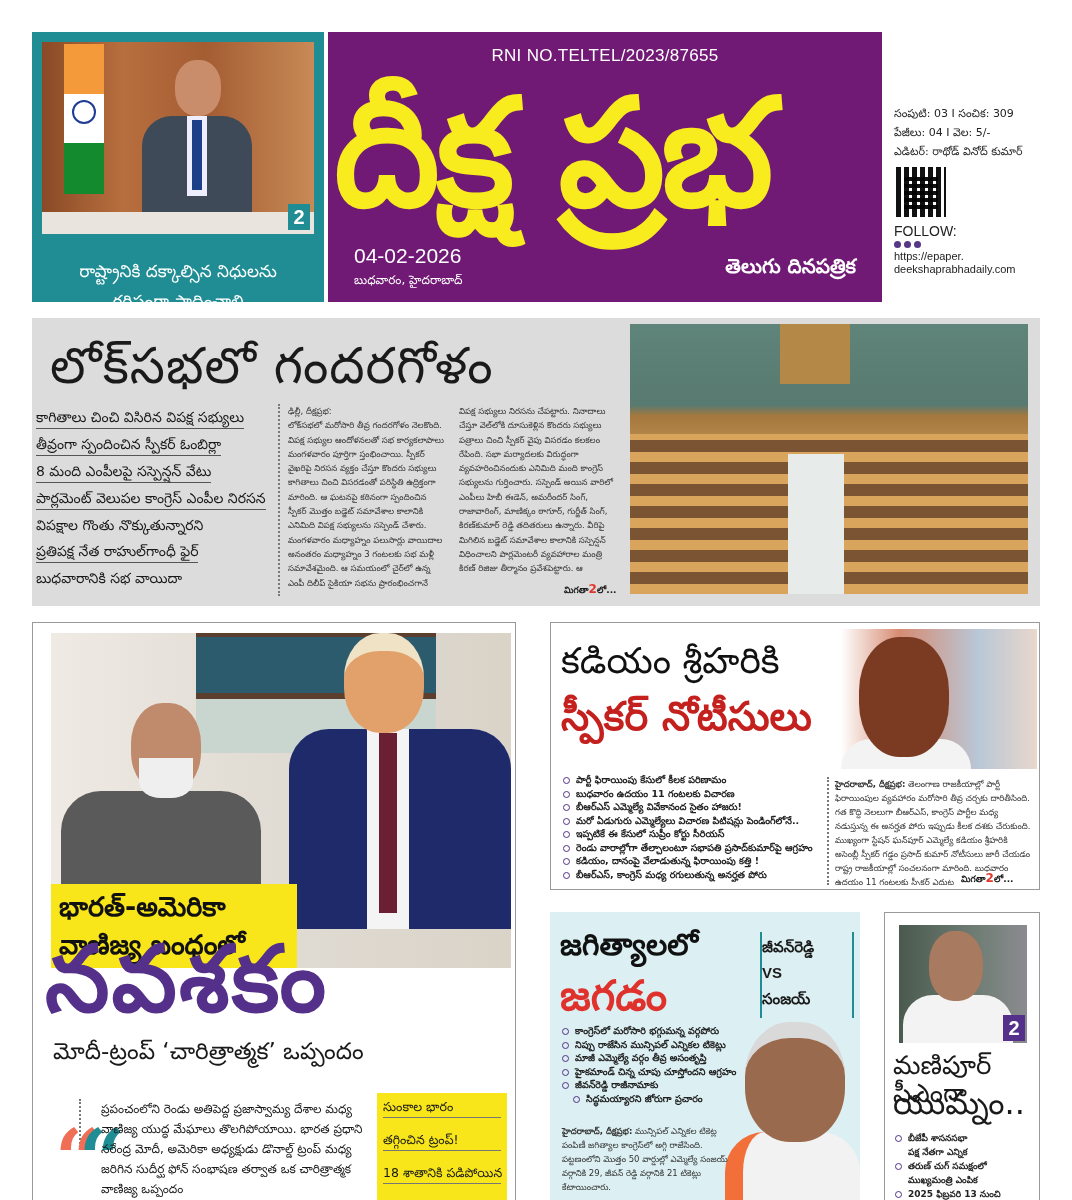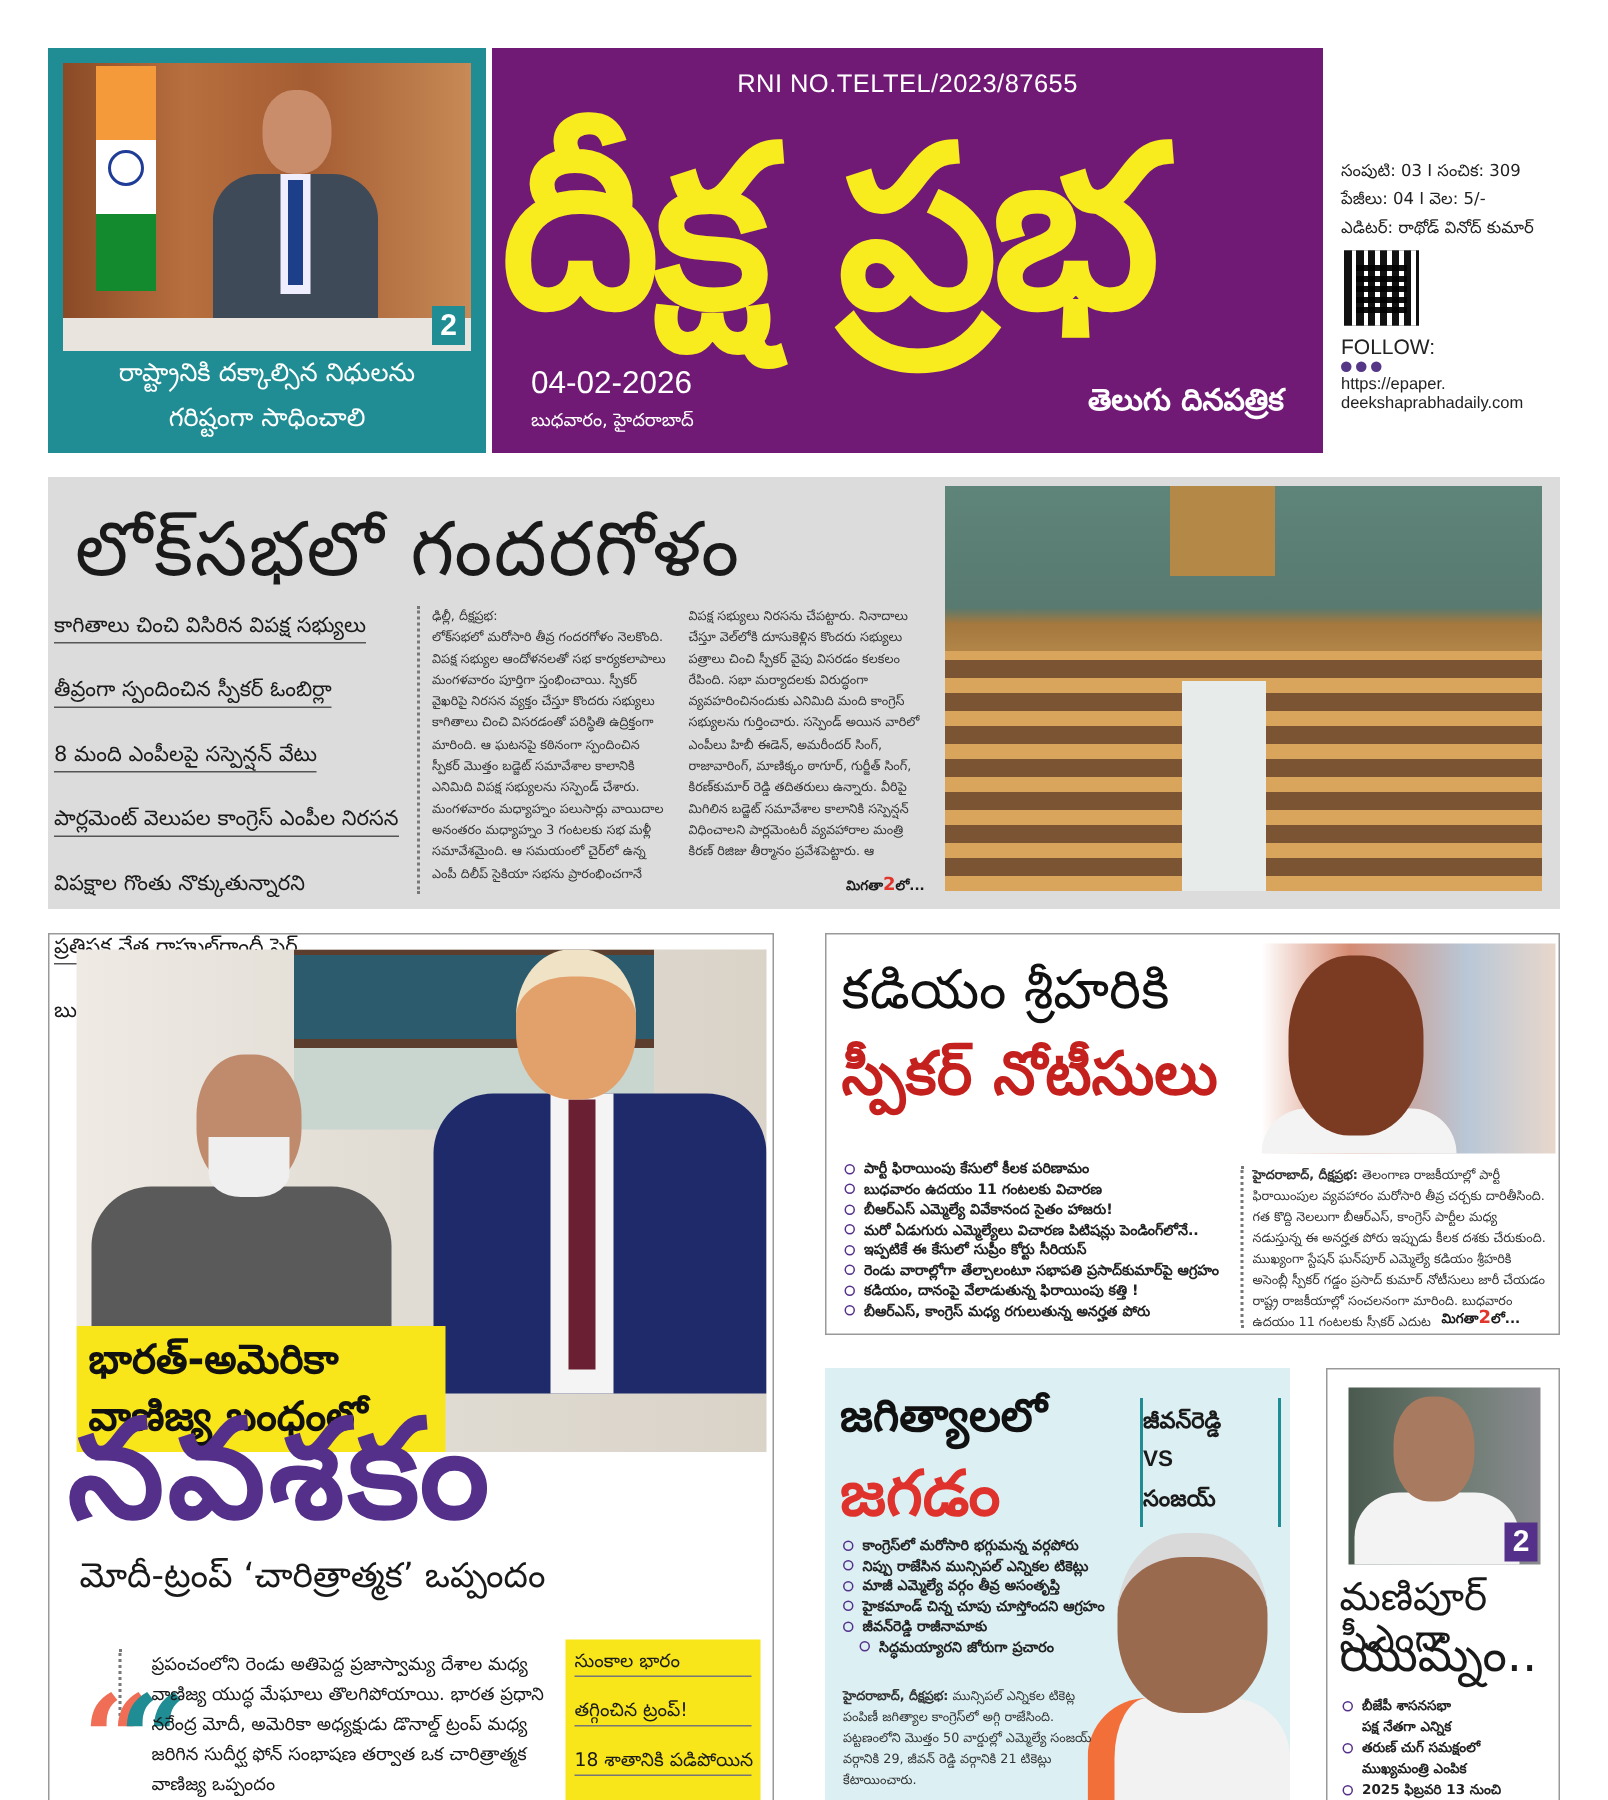--- a/index.html
+++ b/index.html
@@ -10,40 +10,40 @@
   .teal-photo{width:100%;height:192px;background:linear-gradient(90deg,#8a4a26 0%,#b86f3f 30%,#a45c32 60%,#c88a56 100%);position:relative;overflow:hidden}
   .flag{position:absolute;left:22px;top:2px;width:40px;height:150px;background:linear-gradient(#f59a3a 0 33%,#fff 33% 66%,#138a2e 66%)}
   .flag .chakra{position:absolute;left:8px;top:56px;width:24px;height:24px;border:2px solid #1f3c96;border-radius:50%}
   .man{position:absolute;left:100px;top:18px;width:110px;height:174px}
   .man .head{position:absolute;left:33px;top:0;width:46px;height:56px;background:#c98d6b;border-radius:45%}
   .man .suit{position:absolute;left:0;top:56px;width:110px;height:118px;background:#3f4a58;border-radius:30px 30px 0 0}
   .man .shirt{position:absolute;left:45px;top:56px;width:20px;height:80px;background:#eef}
   .man .tie{position:absolute;left:50px;top:60px;width:10px;height:70px;background:#1d3f8a}
   .desk{position:absolute;left:0;bottom:0;width:100%;height:22px;background:#e9e4dd}
   .num-badge{position:absolute;right:4px;bottom:4px;width:22px;height:26px;background:#1f8d93;color:#fff;font-weight:bold;font-size:20px;text-align:center;line-height:26px;font-family:"Liberation Sans",sans-serif}
-  .teal-caption{color:#fff;font-size:17px;text-align:center;line-height:30px;margin-top:0}
+  .teal-caption{color:#fff;font-size:17px;text-align:center;line-height:30px;margin-top:22px}
   .purple-box{left:328px;top:32px;width:554px;height:270px;background:#701a75;color:#fff}
   .rni{position:absolute;left:0;right:0;top:14px;text-align:center;font-family:"Liberation Sans",sans-serif;font-size:17px;letter-spacing:0.3px}
   .logo{position:absolute;left:6px;top:40px;font-size:150px;line-height:160px;font-weight:bold;color:#f8ec1e;letter-spacing:-4px;white-space:nowrap;font-family:"DejaVu Serif",serif}
   .mdate{position:absolute;left:26px;top:212px;font-family:"Liberation Sans",sans-serif;font-size:21px}
   .mday{position:absolute;left:26px;top:241px;font-size:12px}
   .tagline{position:absolute;right:26px;top:222px;font-size:20px;font-weight:bold}
   .meta{left:894px;top:104px;width:176px;font-size:11px;line-height:19px;color:#222}
   .qr{width:50px;height:50px;margin:6px 0 6px 2px;background:
      repeating-linear-gradient(90deg,#111 0 5px,#fff 5px 8px),#111;position:relative}
   .qr::before{content:"";position:absolute;inset:8px;background:repeating-linear-gradient(0deg,#111 0 4px,#fff 4px 7px);mix-blend-mode:multiply}
   .follow{font-family:"Liberation Sans",sans-serif;font-size:14px;line-height:16px}
   .social{display:flex;gap:3px;margin:2px 0}
   .social span{width:7px;height:7px;border-radius:50%;background:#563687;display:inline-block}
   .url{font-family:"Liberation Sans",sans-serif;font-size:11px;line-height:13px}
   
   .grey-band{left:32px;top:318px;width:1008px;height:288px;background:#dcdcdc}
   .ls-head{position:absolute;left:18px;top:12px;font-size:50px;line-height:72px;color:#1a1a1a;letter-spacing:1px}
   .ls-points{position:absolute;left:4px;top:88px;width:240px}
-  .ls-points div{font-size:14px;line-height:22px;border-bottom:1px solid #555;display:inline-block;margin-bottom:20px;white-space:nowrap}
+  .ls-points div{font-size:14px;line-height:22px;border-bottom:1px solid #555;display:inline-block;margin-bottom:4px;white-space:nowrap}
   .ls-points div.nb{border-bottom:none}
   .ls-body{position:absolute;left:246px;top:86px;width:340px;font-size:8.5px;line-height:14.3px;color:#333;column-count:2;column-gap:12px;border-left:2px dotted #777;padding-left:8px;height:192px;overflow:hidden}
   .ls-body .dl{font-weight:normal;display:block}
   .cont{position:absolute;font-size:9px;font-weight:bold}
   .cont b{color:#e2362c;font-size:12px}
   .parl-photo{position:absolute;left:598px;top:6px;width:398px;height:270px;background:linear-gradient(180deg,#5f8479 0%,#587a70 30%,#a4783e 34%,#c49556 50%,#8d6a3f 70%,#b88c56 100%);overflow:hidden}
   .parl-photo .chair{position:absolute;left:150px;top:0;width:70px;height:60px;background:#b48846}
   .parl-photo .rows{position:absolute;left:0;right:0;top:110px;bottom:0;background:repeating-linear-gradient(0deg,#d9a45b 0 10px,#7a5433 10px 22px)}
   .parl-photo .aisle{position:absolute;left:158px;top:130px;width:56px;bottom:0;background:#e7ecea}
   

